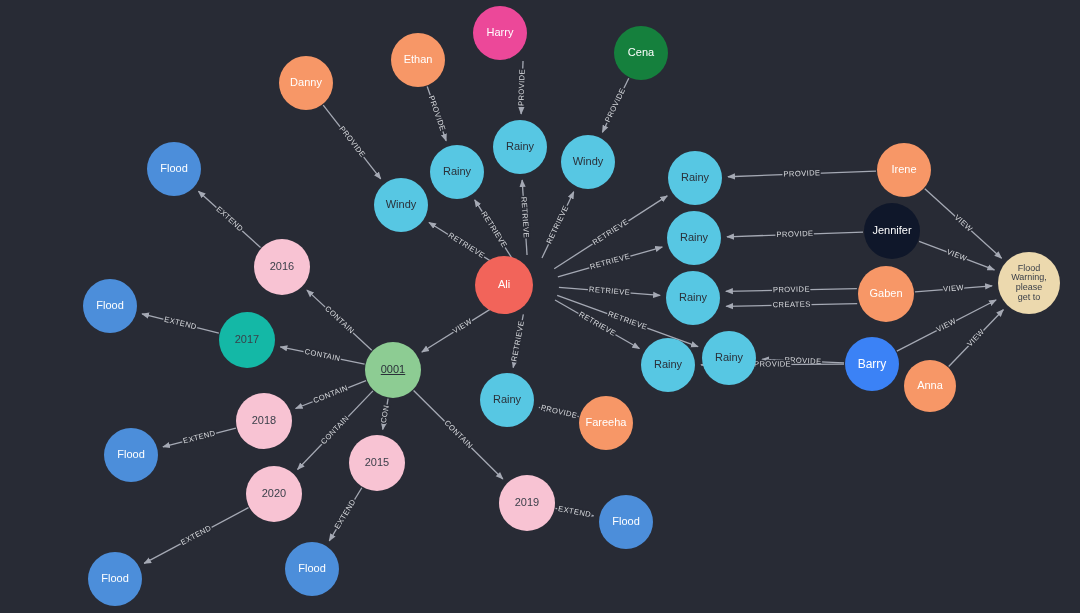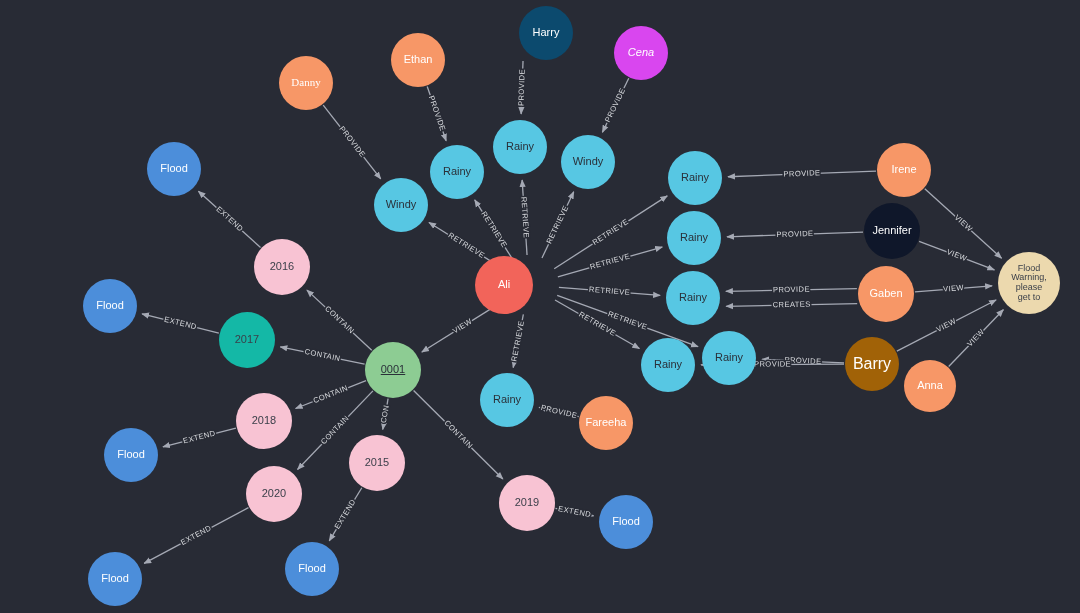--- a/index.html
+++ b/index.html
@@ -256,42 +256,42 @@
         <text class="edge-label" x="345.5455012640288" y="514.2950287078914" transform="rotate(-58.483060027405244 345.5455012640288 514.2950287078914)" stroke="#282b35" stroke-width="3.2" stroke-linejoin="round">EXTEND</text>
         <text class="edge-label" x="345.5455012640288" y="514.2950287078914" transform="rotate(-58.483060027405244 345.5455012640288 514.2950287078914)">EXTEND</text>
       </g>
       <g>
         <line class="edge-line" x1="555.480236883398" y1="508.4659040483289" x2="593.591454580961" y2="515.7801781519016" marker-end="url(#arrow)"></line>
         <text class="edge-label" x="574.5358457321795" y="512.1230411001153" transform="rotate(10.864059922087726 574.5358457321795 512.1230411001153)" stroke="#282b35" stroke-width="3.2" stroke-linejoin="round">EXTEND</text>
         <text class="edge-label" x="574.5358457321795" y="512.1230411001153" transform="rotate(10.864059922087726 574.5358457321795 512.1230411001153)">EXTEND</text>
       </g>
     </svg>
   <div id="nodes-layer">
-      <div class="node" style="left: 519px; top: 6px; width: 54px; height: 54px; background: #0c4a6e; color: rgb(255, 255, 255); font-size: 11px; justify-content: center;">
+      <div class="node" style="left: 473px; top: 6px; width: 54px; height: 54px; background: #ec4899; color: rgb(255, 255, 255); font-size: 11px; justify-content: center;">
         <span class="node-label">Harry</span>
       </div>
-      <div class="node" style="left: 614px; top: 26px; width: 54px; height: 54px; background: #d946ef; color: rgb(255, 255, 255); font-size: 11px; font-style: italic;">
+      <div class="node" style="left: 614px; top: 26px; width: 54px; height: 54px; background: #15803d; color: rgb(255, 255, 255); font-size: 11px;">
         <span class="node-label">Cena</span>
       </div>
       <div class="node" style="left: 391px; top: 33px; width: 54px; height: 54px; background: rgb(247, 151, 103); color: rgb(255, 255, 255); font-size: 11px;">
         <span class="node-label">Ethan</span>
       </div>
-      <div class="node" style="left: 279px; top: 56px; width: 54px; height: 54px; background: rgb(247, 151, 103); color: rgb(255, 255, 255); font-size: 11px; font-family: Liberation Serif, serif;">
+      <div class="node" style="left: 279px; top: 56px; width: 54px; height: 54px; background: rgb(247, 151, 103); color: rgb(255, 255, 255); font-size: 11px;">
         <span class="node-label">Danny</span>
       </div>
       <div class="node" style="left: 877px; top: 143px; width: 54px; height: 54px; background: rgb(247, 151, 103); color: rgb(255, 255, 255); font-size: 11px;">
         <span class="node-label">Irene</span>
       </div>
       <div class="node" style="left: 864px; top: 203px; width: 56px; height: 56px; background: #0f172a; color: rgb(255, 255, 255); font-size: 11px; justify-content: flex-end;">
         <span class="node-label">Jennifer</span>
       </div>
       <div class="node" style="left: 858px; top: 266px; width: 56px; height: 56px; background: rgb(247, 151, 103); color: rgb(255, 255, 255); font-size: 11px;">
         <span class="node-label">Gaben</span>
       </div>
-      <div class="node" style="left: 845px; top: 337px; width: 54px; height: 54px; background: #a16207; color: rgb(255, 255, 255); font-size: 16px;">
+      <div class="node" style="left: 845px; top: 337px; width: 54px; height: 54px; background: #3b82f6; color: rgb(255, 255, 255); font-size: 12px;">
         <span class="node-label">Barry</span>
       </div>
       <div class="node" style="left: 904px; top: 360px; width: 52px; height: 52px; background: rgb(247, 151, 103); color: rgb(255, 255, 255); font-size: 11px;">
         <span class="node-label">Anna</span>
       </div>
       <div class="node" style="left: 579px; top: 396px; width: 54px; height: 54px; background: rgb(247, 151, 103); color: rgb(255, 255, 255); font-size: 11px;">
         <span class="node-label">Fareeha</span>
       </div>
       <div class="node" style="left: 493px; top: 120px; width: 54px; height: 54px; background: rgb(87, 199, 227); color: rgb(42, 48, 57); font-size: 11px;">
         <span class="node-label">Rainy</span>

